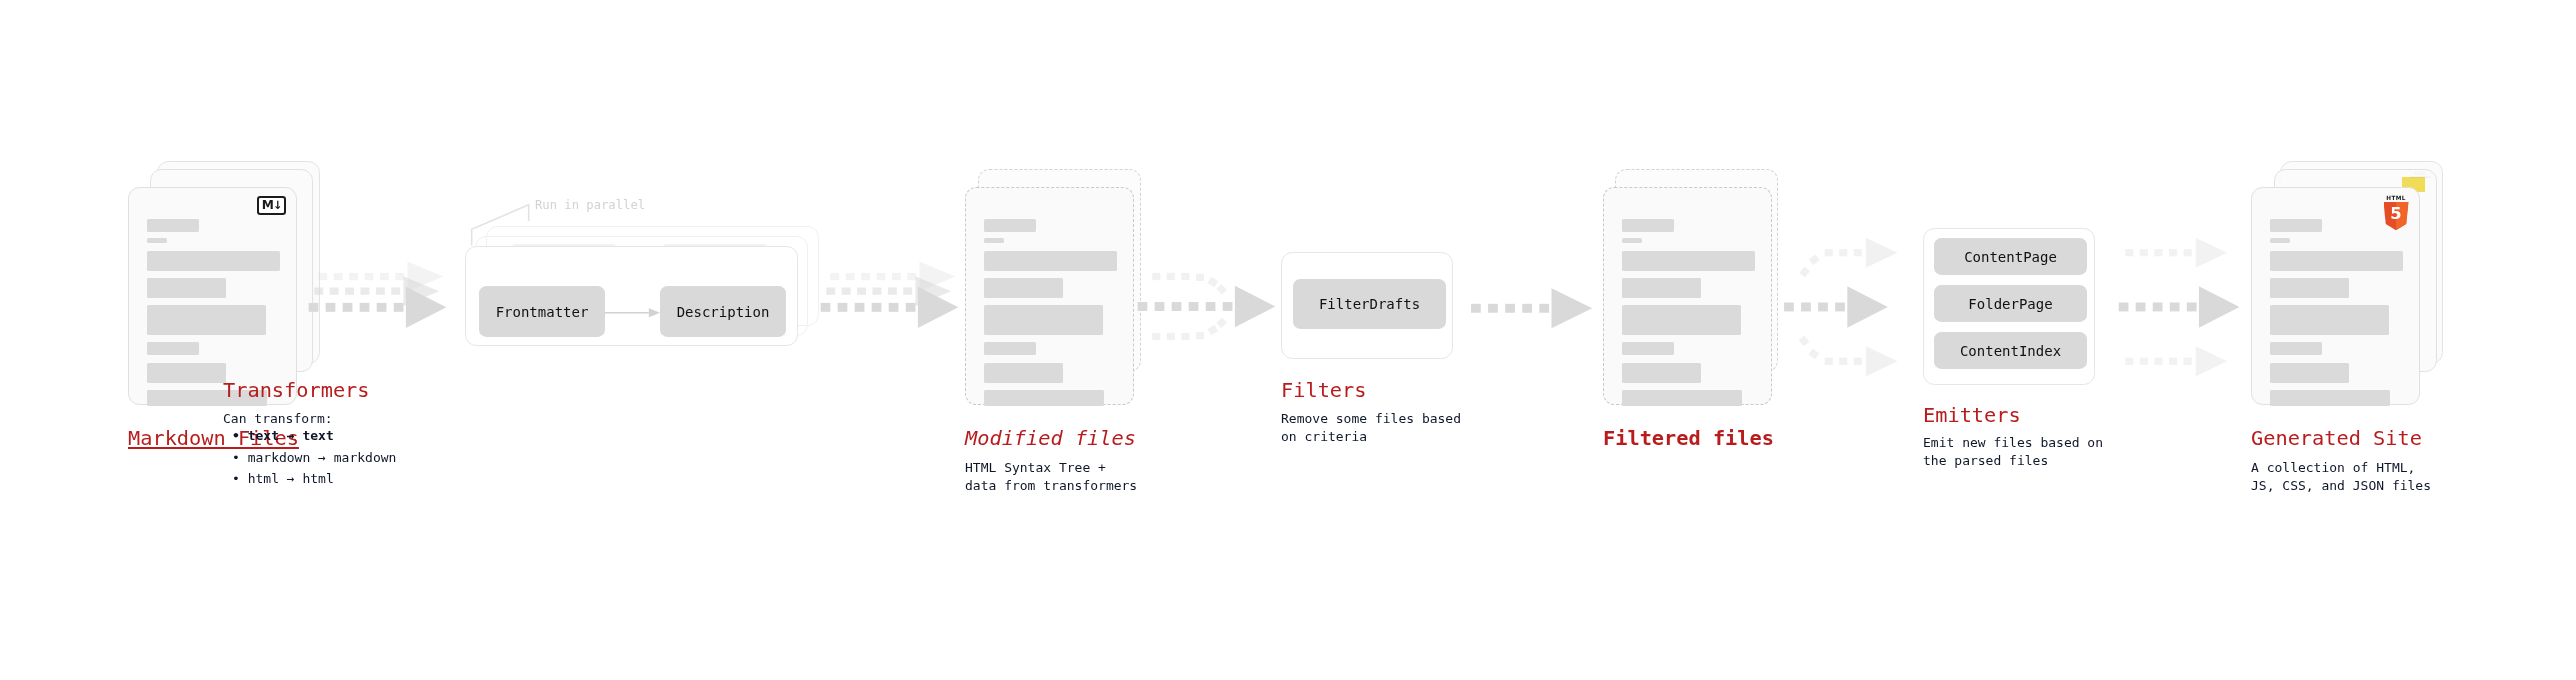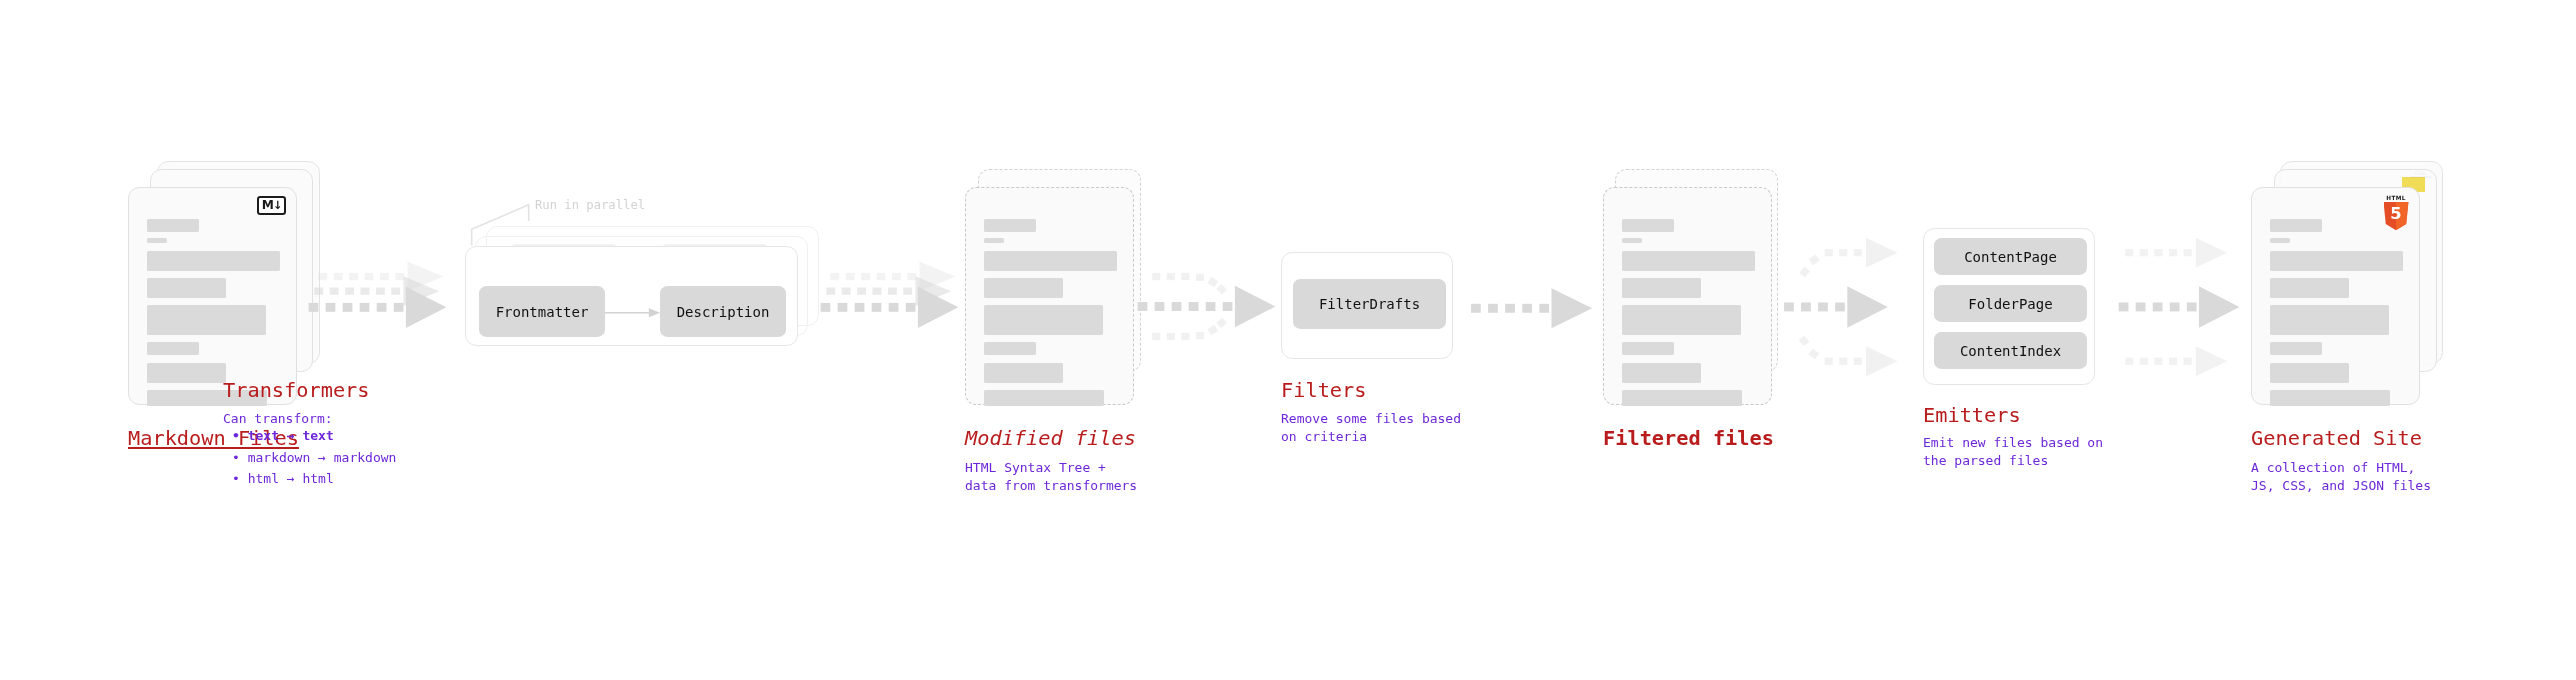--- a/index.html
+++ b/index.html
@@ -88,21 +88,21 @@
   }
 
   
   .cap-title{
     position:absolute;
     font-size:20.3px;line-height:23.6px;color:#b91c1c;
     white-space:nowrap;letter-spacing:0px;
   }
   .cap-sub{
     position:absolute;
-    font-size:13px;line-height:18px;color:#6d28d9;
+    font-size:13px;line-height:18px;color:#0f172a;
     white-space:pre;
   }
 
   
   .arrow{position:absolute;}
   .arrow svg{display:block;overflow:visible;}
 
   
   .panel{
     position:absolute;

